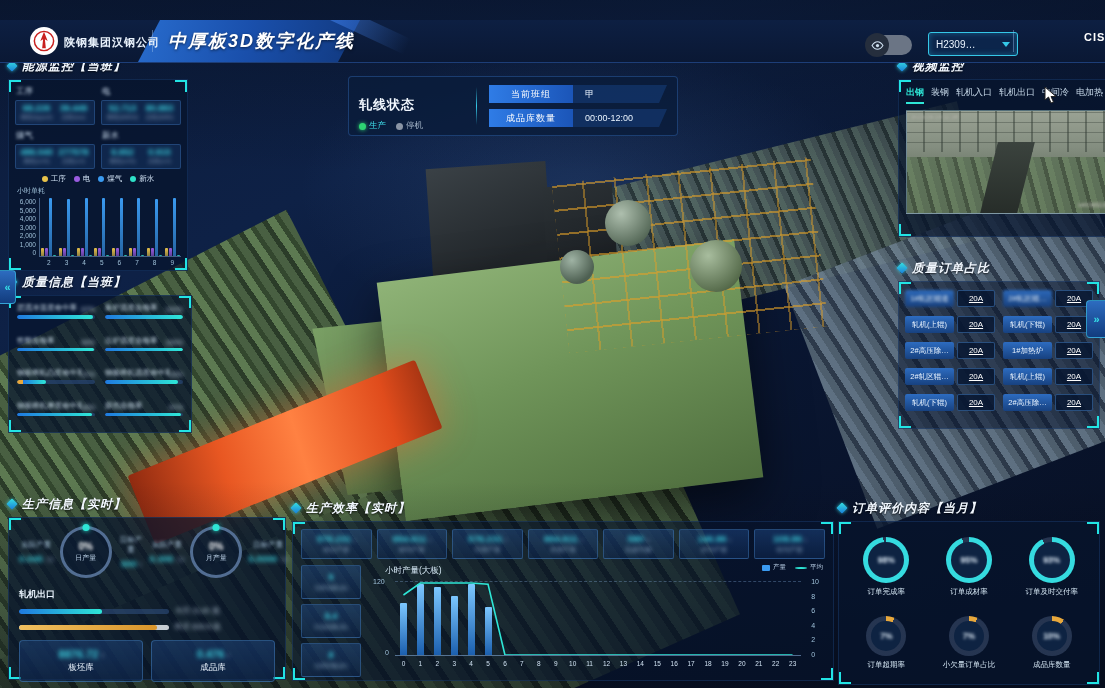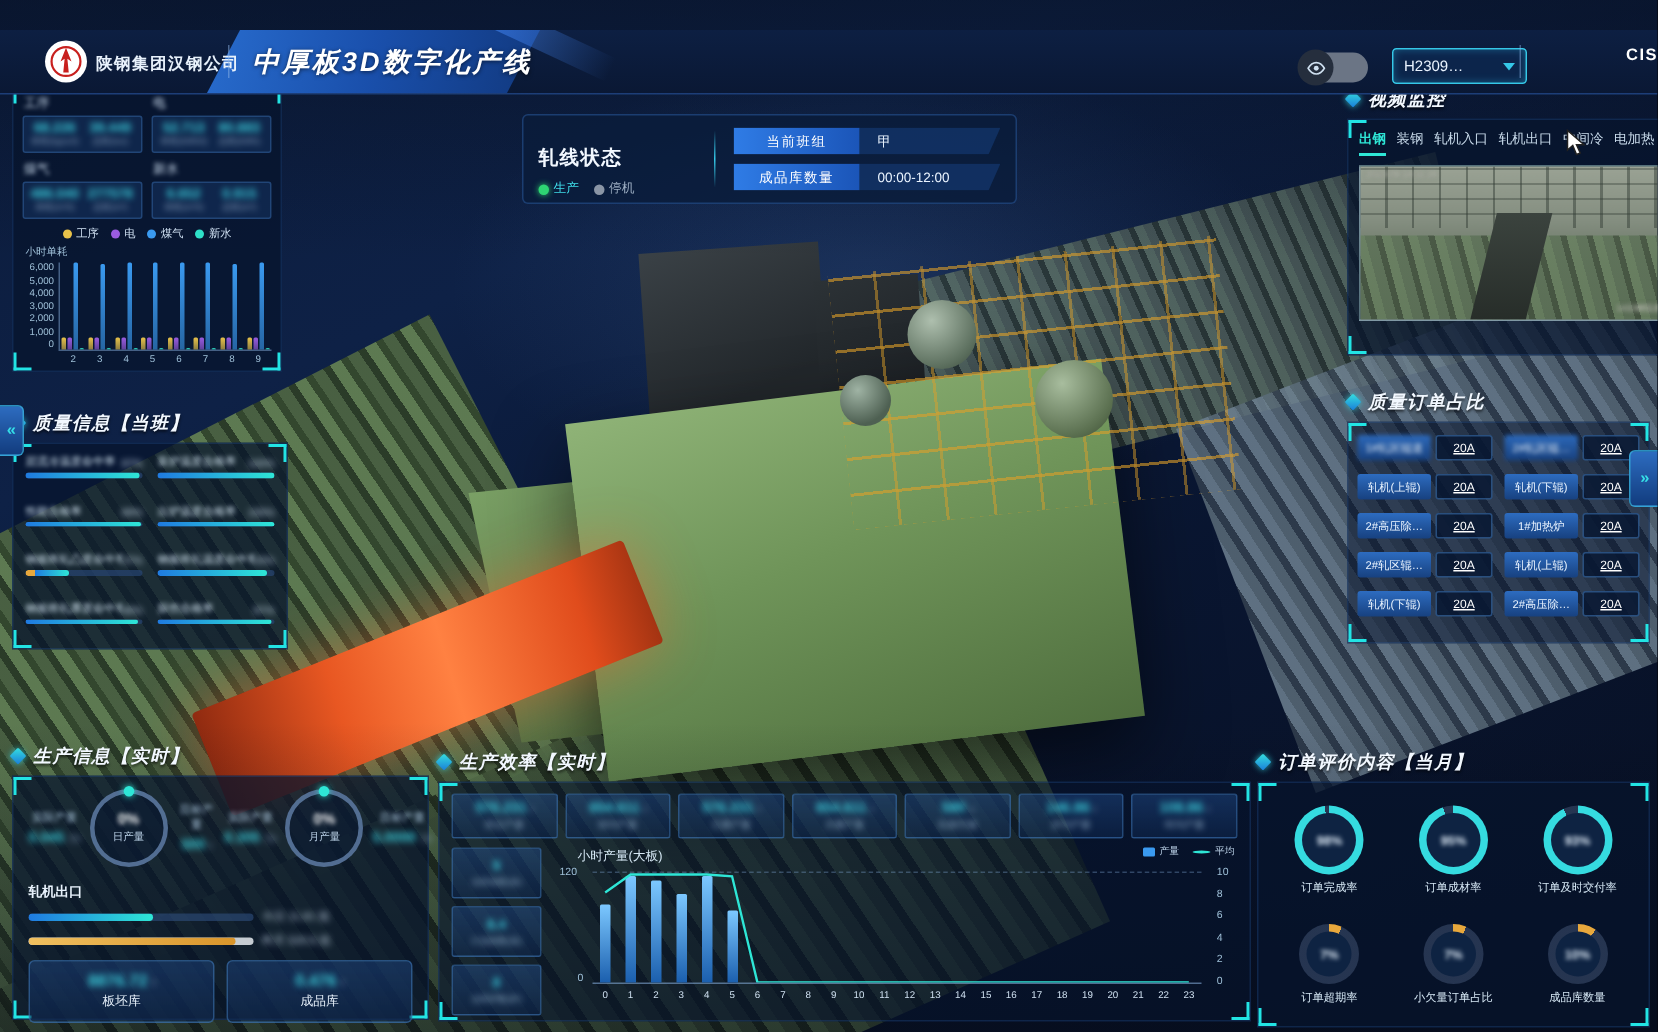--- a/index.html
+++ b/index.html
@@ -308,20 +308,24 @@
       <span class="rs-val">甲</span>
     </div>
     <div class="rs-row">
       <span class="rs-chip">成品库数量</span>
       <span class="rs-val">00:00-12:00</span>
     </div>
   </div>
 </div>
 
 <div id="energy" class="panel">
+  <div class="ptitle">
+      <span class="gem"></span>
+    <span class="ttext">能源监控【当班】</span>
+    </div>
   <div class="pbody">
     <div class="e-grid">
       <div class="e-cell">
         <div class="e-name bz1">工序</div>
         <div class="e-box">
             <span class="v bz">68.226</span>
             <span class="v bz">39.449</span>
           <span class="u bz">单耗(kgce/t)</span>
             <span class="u bz">总耗(tce)</span>
           </div>

